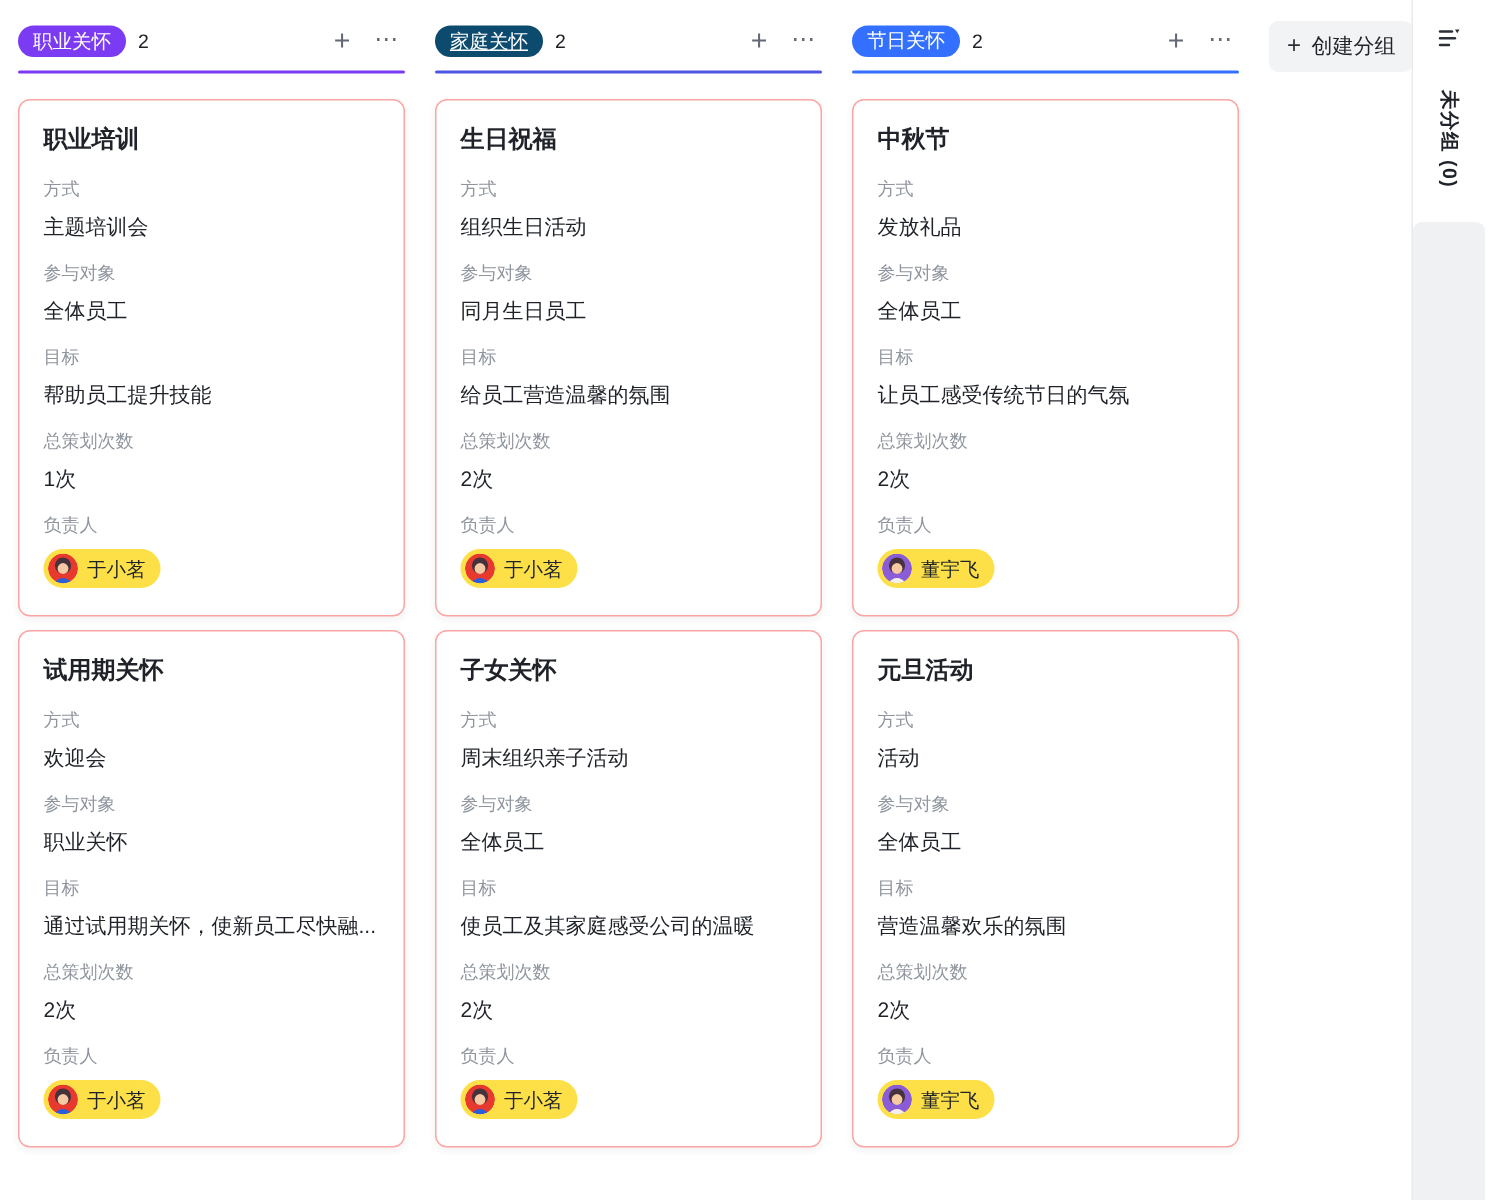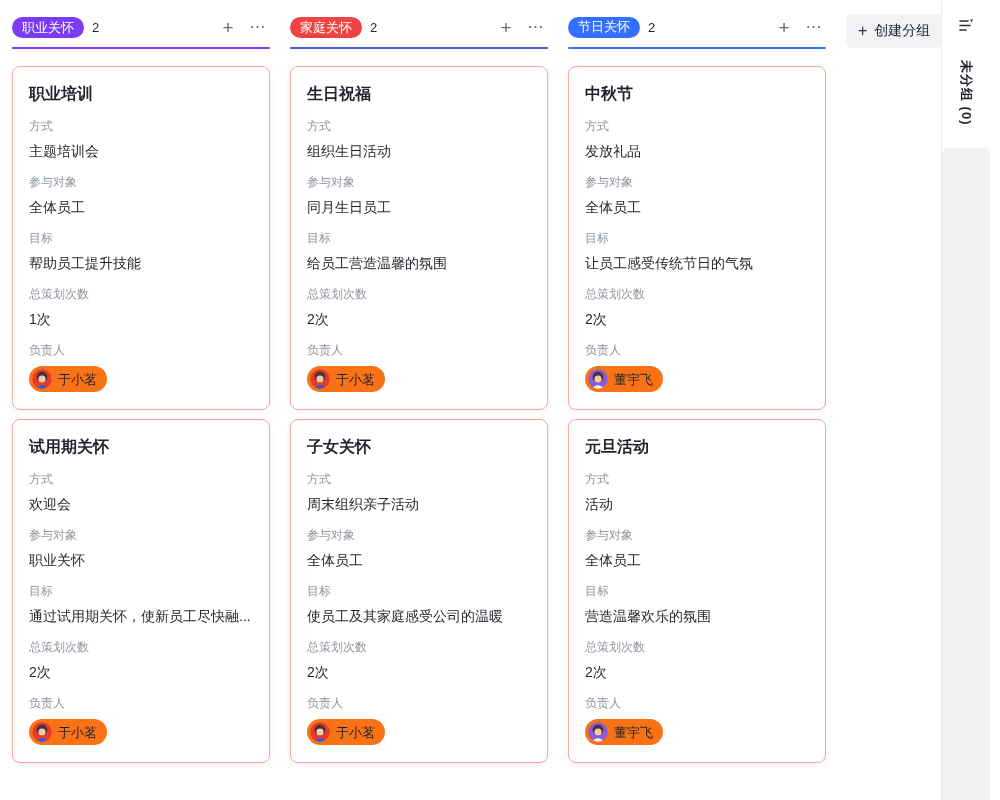--- a/index.html
+++ b/index.html
@@ -33,21 +33,21 @@
     background: #ffffff; border: 1px solid #fca5a5; border-radius: 8px;
     box-shadow: 0 2px 6px rgba(31,35,41,0.06);
     padding: 16px 16px 16px 16px; margin-bottom: 9px; min-height: 332px;
     cursor: pointer;
   }
   .card-title { font-size: 16px; font-weight: 700; color: #1f2329; line-height: 22px; }
   .fgroup { margin-top: 14px; }
   .flabel { font-size: 12px; color: #8f959e; line-height: 15px; margin-bottom: 8px; }
   .fvalue { font-size: 14px; color: #1f2329; line-height: 19px; white-space: nowrap; overflow: hidden; }
   .chip {
-    display: inline-flex; align-items: center; background: #f97316;
+    display: inline-flex; align-items: center; background: #fde047;
     border-radius: 999px; padding: 3px 10px 3px 3px; max-width: 100%;
   }
   .avatar { width: 20px; height: 20px; border-radius: 50%; overflow: hidden; flex: 0 0 20px; display: block; }
   .chip-name { font-size: 13px; color: #1f2329; margin-left: 6px; line-height: 1; }
   .create-group-wrap { flex: 0 0 auto; padding-top: 2px; }
   .create-group {
     display: inline-flex; align-items: center; gap: 7px;
     background: #f2f3f5; border: none; border-radius: 6px;
     padding: 8px 12px; font-size: 14px; color: #1f2329; cursor: pointer;
     font-family: inherit; white-space: nowrap;
@@ -164,21 +164,21 @@
               </span>
               <span class="chip-name">于小茗</span>
             </div></div>
         </div>
 
       </div>
     </div>
 
     <div class="column">
       <div class="col-header">
-        <span class="pill" style="background: #ef4444;">家庭关怀</span>
+        <span class="pill" style="background: #0c4a6e; text-decoration: underline;">家庭关怀</span>
         <span class="count">2</span>
         <button class="hbtn plus">+</button>
         <button class="hbtn more">⋯</button>
       </div>
       <div class="col-bar" style="background: rgb(78, 85, 226);"></div>
       <div class="cards">
 
         <div class="card">
           <div class="card-title">生日祝福</div>
           <div class="fgroup">

